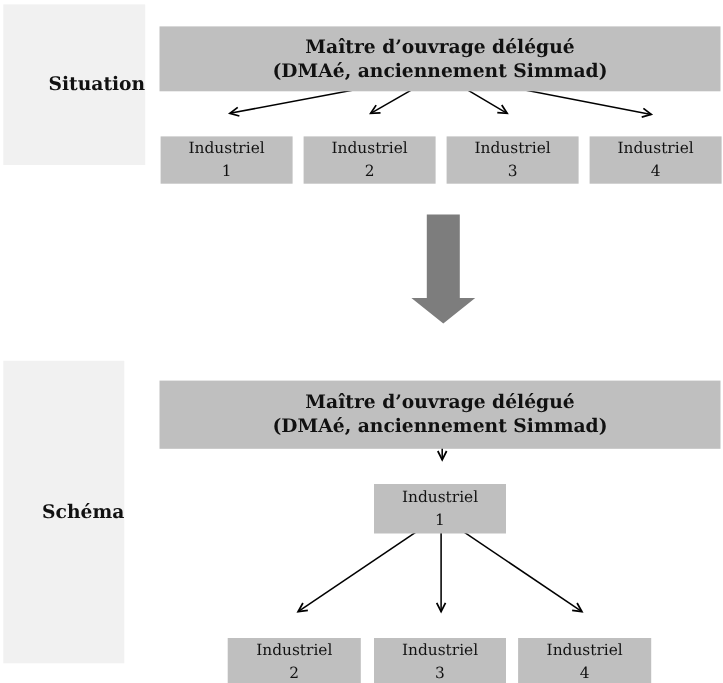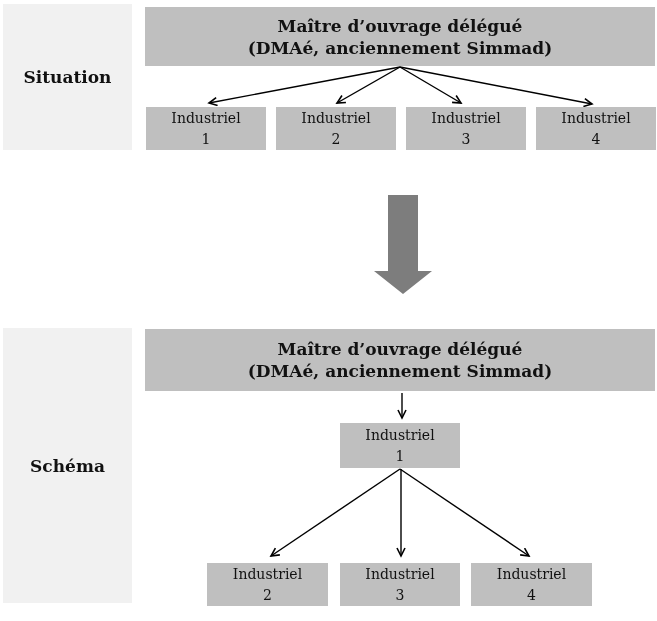--- a/index.html
+++ b/index.html
@@ -11,28 +11,29 @@
     color:#111111;
     overflow:hidden;
   }
   .overlay{position:absolute;left:0;top:0;pointer-events:none;}
   .connector{stroke:var(--connector-stroke,#000);stroke-width:1.4;fill:none;marker-end:url(#ah);}
   .ah-path{stroke:var(--connector-stroke,#000);stroke-width:1.6;fill:none;}
   .big-arrow{fill:var(--transition-arrow-fill,#7d7d7d);stroke:none;}
   .label-box{
     position:absolute;
     background:var(--section-label-fill,#f1f1f1);
-    display:flex;flex-direction:column;align-items:center;justify-content:center;
+    display:flex;flex-direction:column;align-items:flex-end;justify-content:center;
     font-weight:bold;font-size:17px;line-height:22px;text-align:center;
   }
   .org-box{
     position:absolute;
     background:var(--node-fill,#bfbfbf);
     display:flex;flex-direction:column;align-items:center;justify-content:center;
     text-align:center;
+    margin-top:17px;
   }
   .org-box.header{font-weight:bold;font-size:17px;line-height:22px;}
   .org-box.child{font-weight:normal;font-size:14px;line-height:21px;}
 </style>
 </head>
 <body>
 
 <div class="canvas">
 
   <svg class="overlay" width="657" height="621" viewBox="0 0 657 621">
@@ -78,21 +79,21 @@
   </div>
   <div class="org-box child" style="left:406px;top:107px;width:120px;height:43px">
     <div>Industriel</div>
     <div>3</div>
   </div>
   <div class="org-box child" style="left:536px;top:107px;width:120px;height:43px">
     <div>Industriel</div>
     <div>4</div>
   </div>
 
-  <div class="label-box" style="left:3px;top:328px;width:129px;height:275px">
+  <div class="label-box" style="left:3px;top:328px;width:110px;height:275px">
     <div>Schéma</div>
   </div>
 
   <div class="org-box header" style="left:145px;top:329px;width:510px;height:62px">
     <div>Maître d’ouvrage délégué</div>
     <div>(DMAé, anciennement Simmad)</div>
   </div>
 
   <div class="org-box child" style="left:340px;top:423px;width:120px;height:45px">
     <div>Industriel</div>

